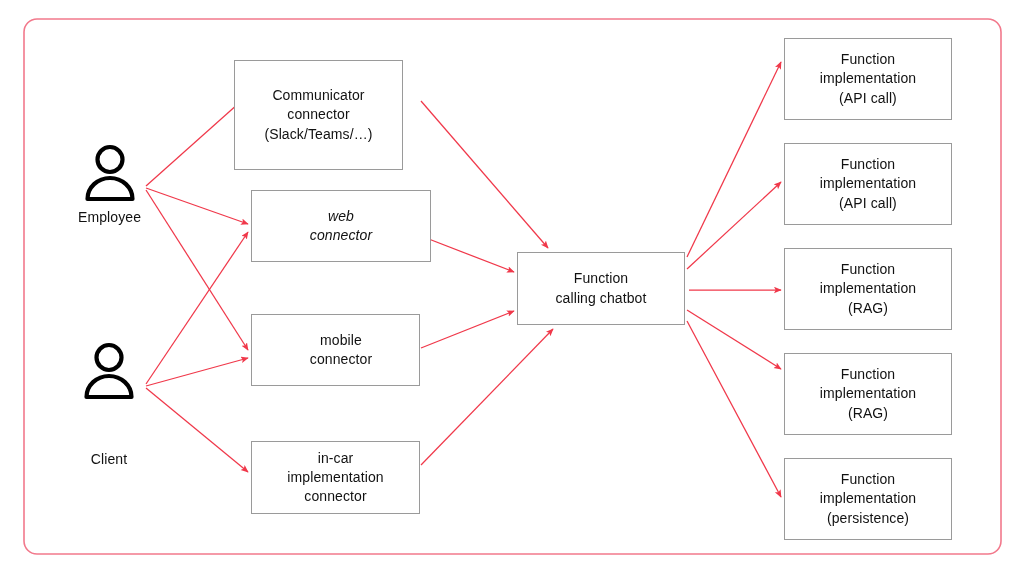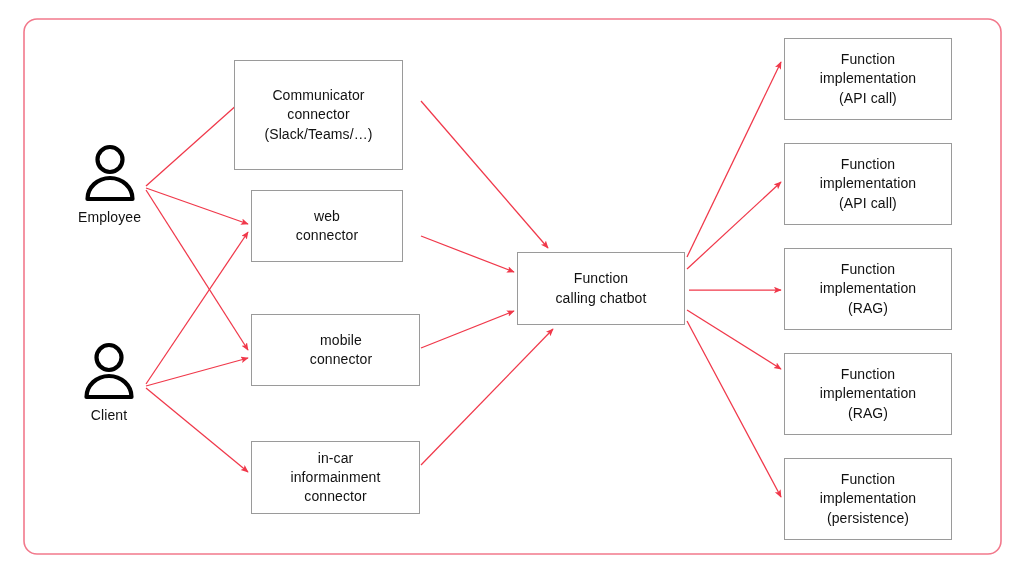--- a/index.html
+++ b/index.html
@@ -92,40 +92,40 @@
   </svg>
 
   <div class="actor" id="actor-employee" style="left:78px; top:142px;">
     <svg class="actor-glyph" width="62" height="62" viewBox="0 0 62 62">
       <circle cx="31" cy="17.5" r="12.5" fill="none" stroke="#000000" stroke-width="4.2"></circle>
       <path d="M8.5,57 a22.5,21 0 0 1 45,0 z" fill="none" stroke="#000000" stroke-width="4.2" stroke-linejoin="round"></path>
     </svg>
     <div class="actor-label">Employee</div>
   </div>
 
-  <div class="actor" id="actor-client" style="left:78px; top:340px;">
+  <div class="actor" id="actor-client" style="left:78px; top:340px;gap:44px;">
     <svg class="actor-glyph" width="62" height="62" viewBox="0 0 62 62">
       <circle cx="31" cy="17.5" r="12.5" fill="none" stroke="#000000" stroke-width="4.2"></circle>
       <path d="M8.5,57 a22.5,21 0 0 1 45,0 z" fill="none" stroke="#000000" stroke-width="4.2" stroke-linejoin="round"></path>
     </svg>
     <div class="actor-label">Client</div>
   </div>
 
   <div class="node-box" id="box-communicator" style="left: 234px; top: 60px; width: 169px; height: 110px; border-color: rgb(154, 154, 154); color: rgb(17, 17, 17);">Communicator
 connector
 (Slack/Teams/…)</div>
 
-  <div class="node-box" id="box-web" style="left: 251px; top: 190px; width: 152px; height: 72px; border-color: rgb(154, 154, 154); color: rgb(17, 17, 17);">web
+  <div class="node-box" id="box-web" style="left: 251px; top: 190px; width: 180px; height: 72px; border-color: rgb(154, 154, 154); color: rgb(17, 17, 17); font-style: italic;">web
 connector</div>
 
   <div class="node-box" id="box-mobile" style="left: 251px; top: 314px; width: 169px; height: 72px; border-color: rgb(154, 154, 154); color: rgb(17, 17, 17); padding-left: 11px;">mobile
 connector</div>
 
   <div class="node-box" id="box-incar" style="left: 251px; top: 441px; width: 169px; height: 73px; border-color: rgb(154, 154, 154); color: rgb(17, 17, 17);">in-car
-informainment
+implementation
 connector</div>
 
   <div class="node-box" id="box-chatbot" style="left: 517px; top: 252px; width: 168px; height: 73px; border-color: rgb(154, 154, 154); color: rgb(17, 17, 17);">Function
 calling chatbot</div>
 
   <div class="node-box" id="box-impl-1" style="left: 784px; top: 38px; width: 168px; height: 82px; border-color: rgb(154, 154, 154); color: rgb(17, 17, 17);">Function
 implementation
 (API call)</div>
 
   <div class="node-box" id="box-impl-2" style="left: 784px; top: 143px; width: 168px; height: 82px; border-color: rgb(154, 154, 154); color: rgb(17, 17, 17);">Function

